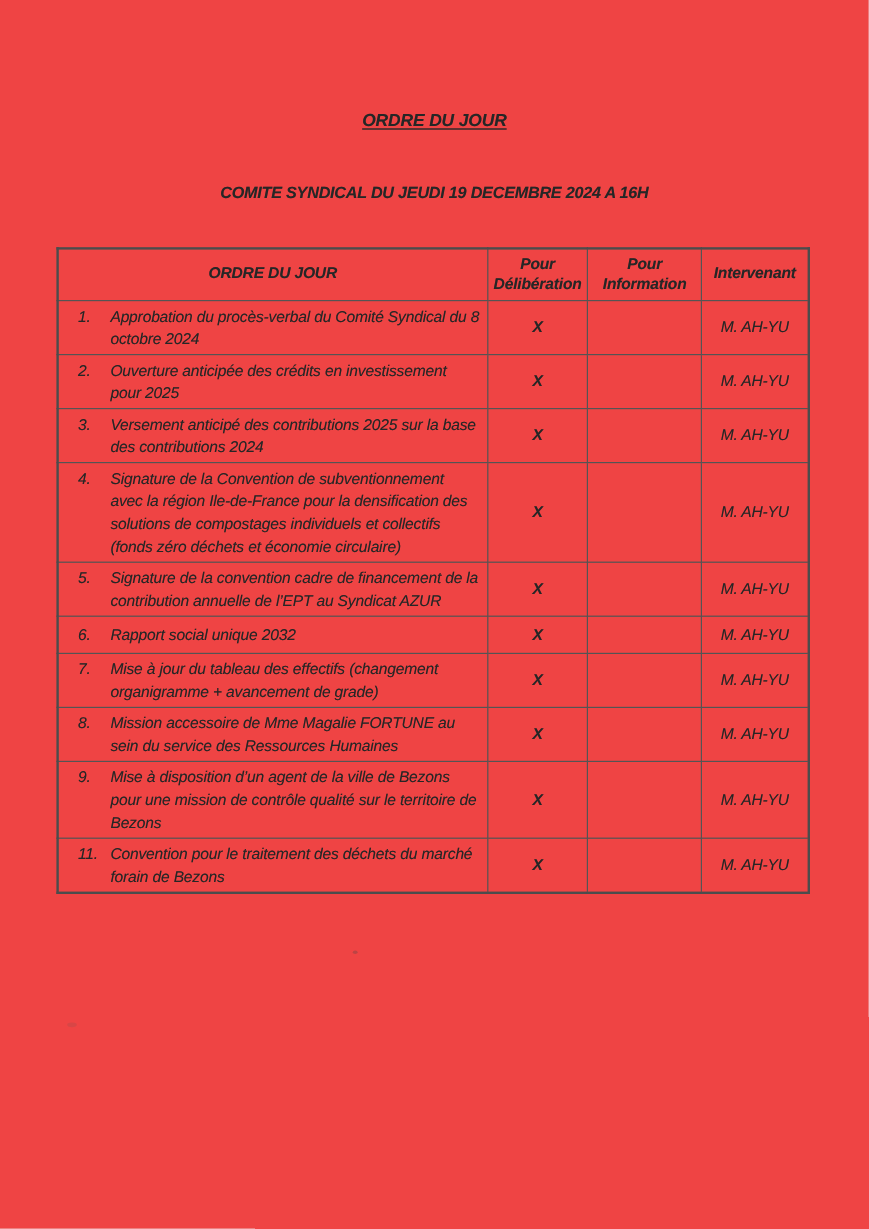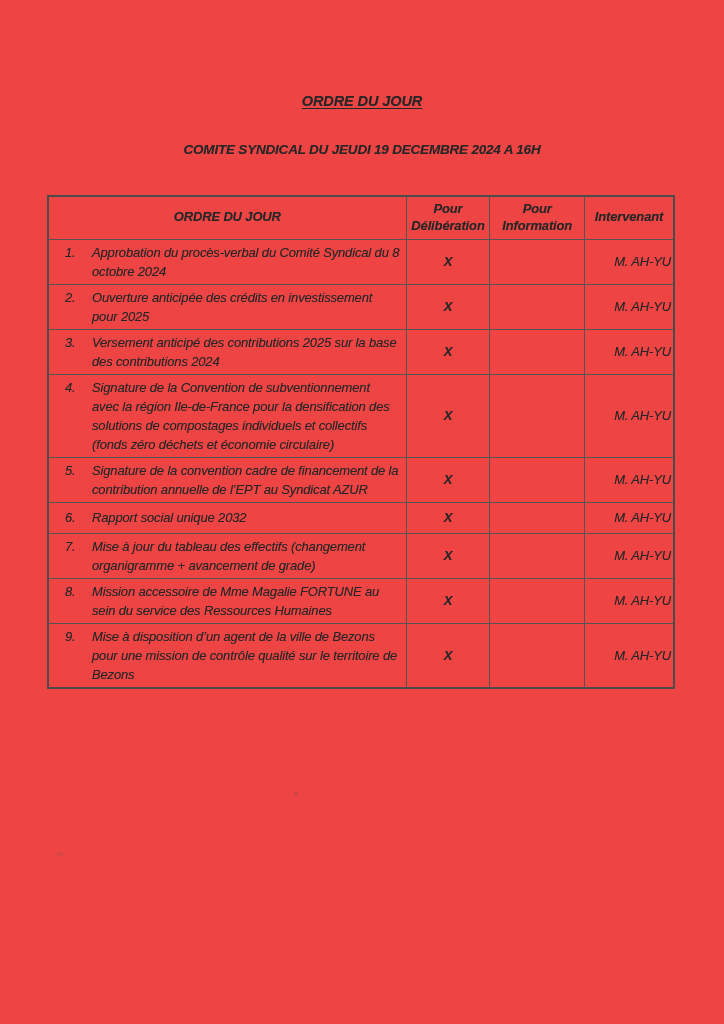--- a/index.html
+++ b/index.html
@@ -23,21 +23,21 @@
     margin: 0;
     padding-top: 93px;
     text-align: center;
     font-size: 14.5px;
     font-weight: 700;
     letter-spacing: -0.1px;
     text-decoration: underline;
     text-underline-offset: 2px;
   }
   .doc-subtitle {
-    margin: 3px;
+    margin: 14px;
     padding-top: 30px;
     text-align: center;
     font-size: 13.5px;
     font-weight: 700;
     letter-spacing: -0.2px;
   }
   table.agenda {
     border-collapse: collapse;
     table-layout: fixed;
     width: 628px;
@@ -77,21 +77,21 @@
   .txt {
     flex: 1;
     padding-right: 6px;
   }
   td.c-mark {
     text-align: center;
     font-weight: 700;
     padding: 3px 2px;
   }
   td.c-interv {
-    text-align: right;
+    text-align: center;
     padding: 3px 2px;
   }
   tr.row-tall td.c-item { padding: 10px 0; }
   tr.row-tall td { height: 36px; }
   tr.row-single td { height: 24px; }
   .speck-1 {
     position: absolute;
     left: 294px; top: 792px;
     width: 4px; height: 3px;
     border-radius: 50%;
@@ -221,19 +221,30 @@
         <td class="c-item">
             <div class="item-wrap">
               <span class="num">9.</span>
               <span class="txt">Mise à disposition d’un agent de la ville de Bezons pour une mission de contrôle qualité sur le territoire de Bezons</span>
             </div>
           </td>
         <td class="c-mark">X</td>
         <td class="c-mark"></td>
         <td class="c-interv">M. AH-YU</td>
       </tr>
+      <tr>
+        <td class="c-item">
+            <div class="item-wrap">
+              <span class="num">11.</span>
+              <span class="txt">Convention pour le traitement des déchets du marché forain de Bezons</span>
+            </div>
+          </td>
+        <td class="c-mark">X</td>
+        <td class="c-mark"></td>
+        <td class="c-interv">M. AH-YU</td>
+      </tr>
     </tbody>
   </table>
 
   <div class="speck-1"></div>
   <div class="speck-2"></div>
 
 </div>
 
 </body></html>

